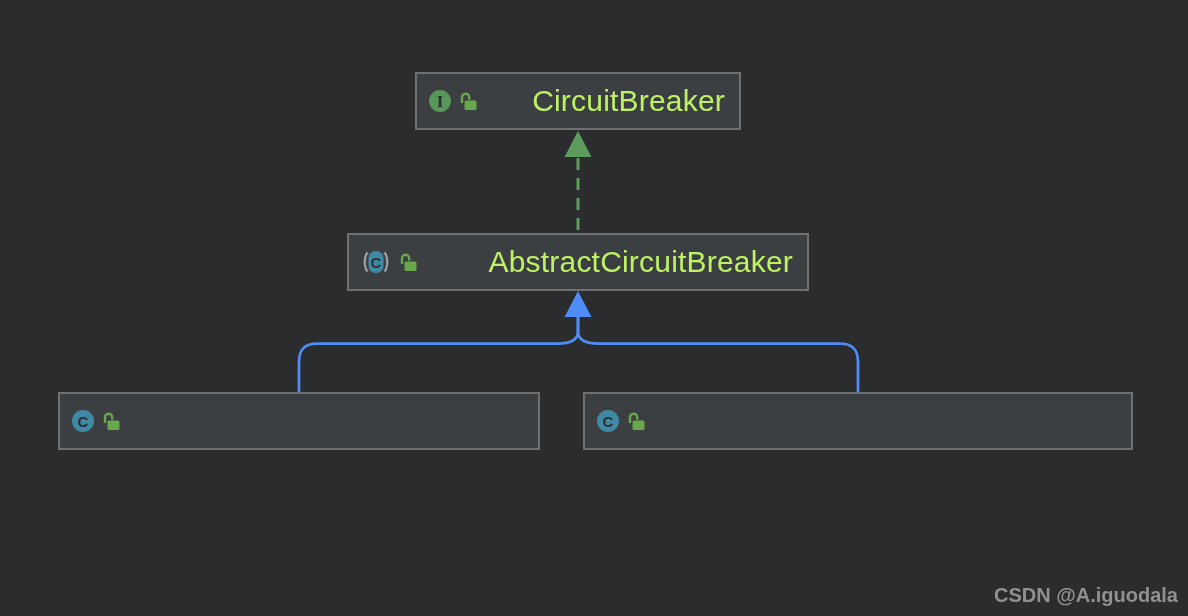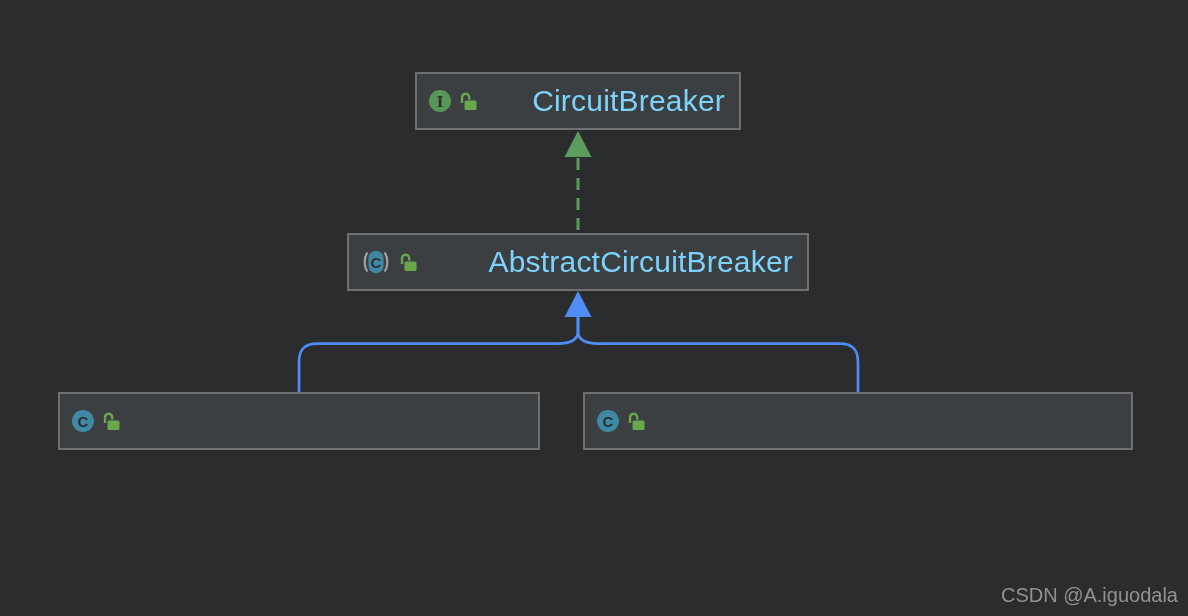--- a/index.html
+++ b/index.html
@@ -27,21 +27,21 @@
     box-sizing: border-box;
     background: #3c3f41;
     border: 2px solid #6e7071;
     display: flex;
     align-items: center;
     padding: 0 14px 0 11px;
   }
   .node .label {
     margin-left: auto;
     font-size: 30px;
-    color: #7dd3fc;
+    color: #bef264;
     white-space: nowrap;
     letter-spacing: 0.2px;
   }
   .type-icon {
     flex: 0 0 auto;
     margin-right: 5px;
   }
   .lock-icon {
     flex: 0 0 auto;
     margin-left: 2px;
@@ -56,20 +56,21 @@
   .icon-glyph.serif {
     font-family: "Liberation Serif", "DejaVu Serif", serif;
     font-size: 17px;
   }
   #watermark {
     position: absolute;
     right: 10px;
     bottom: 9px;
     font-size: 20px;
     color: #8f9193;
+    font-weight: bold;
   }
 </style>
 </head>
 <body>
 
 <div id="canvas">
 
   <svg id="edges" width="1188" height="616" viewBox="0 0 1188 616">
 
     <g>

